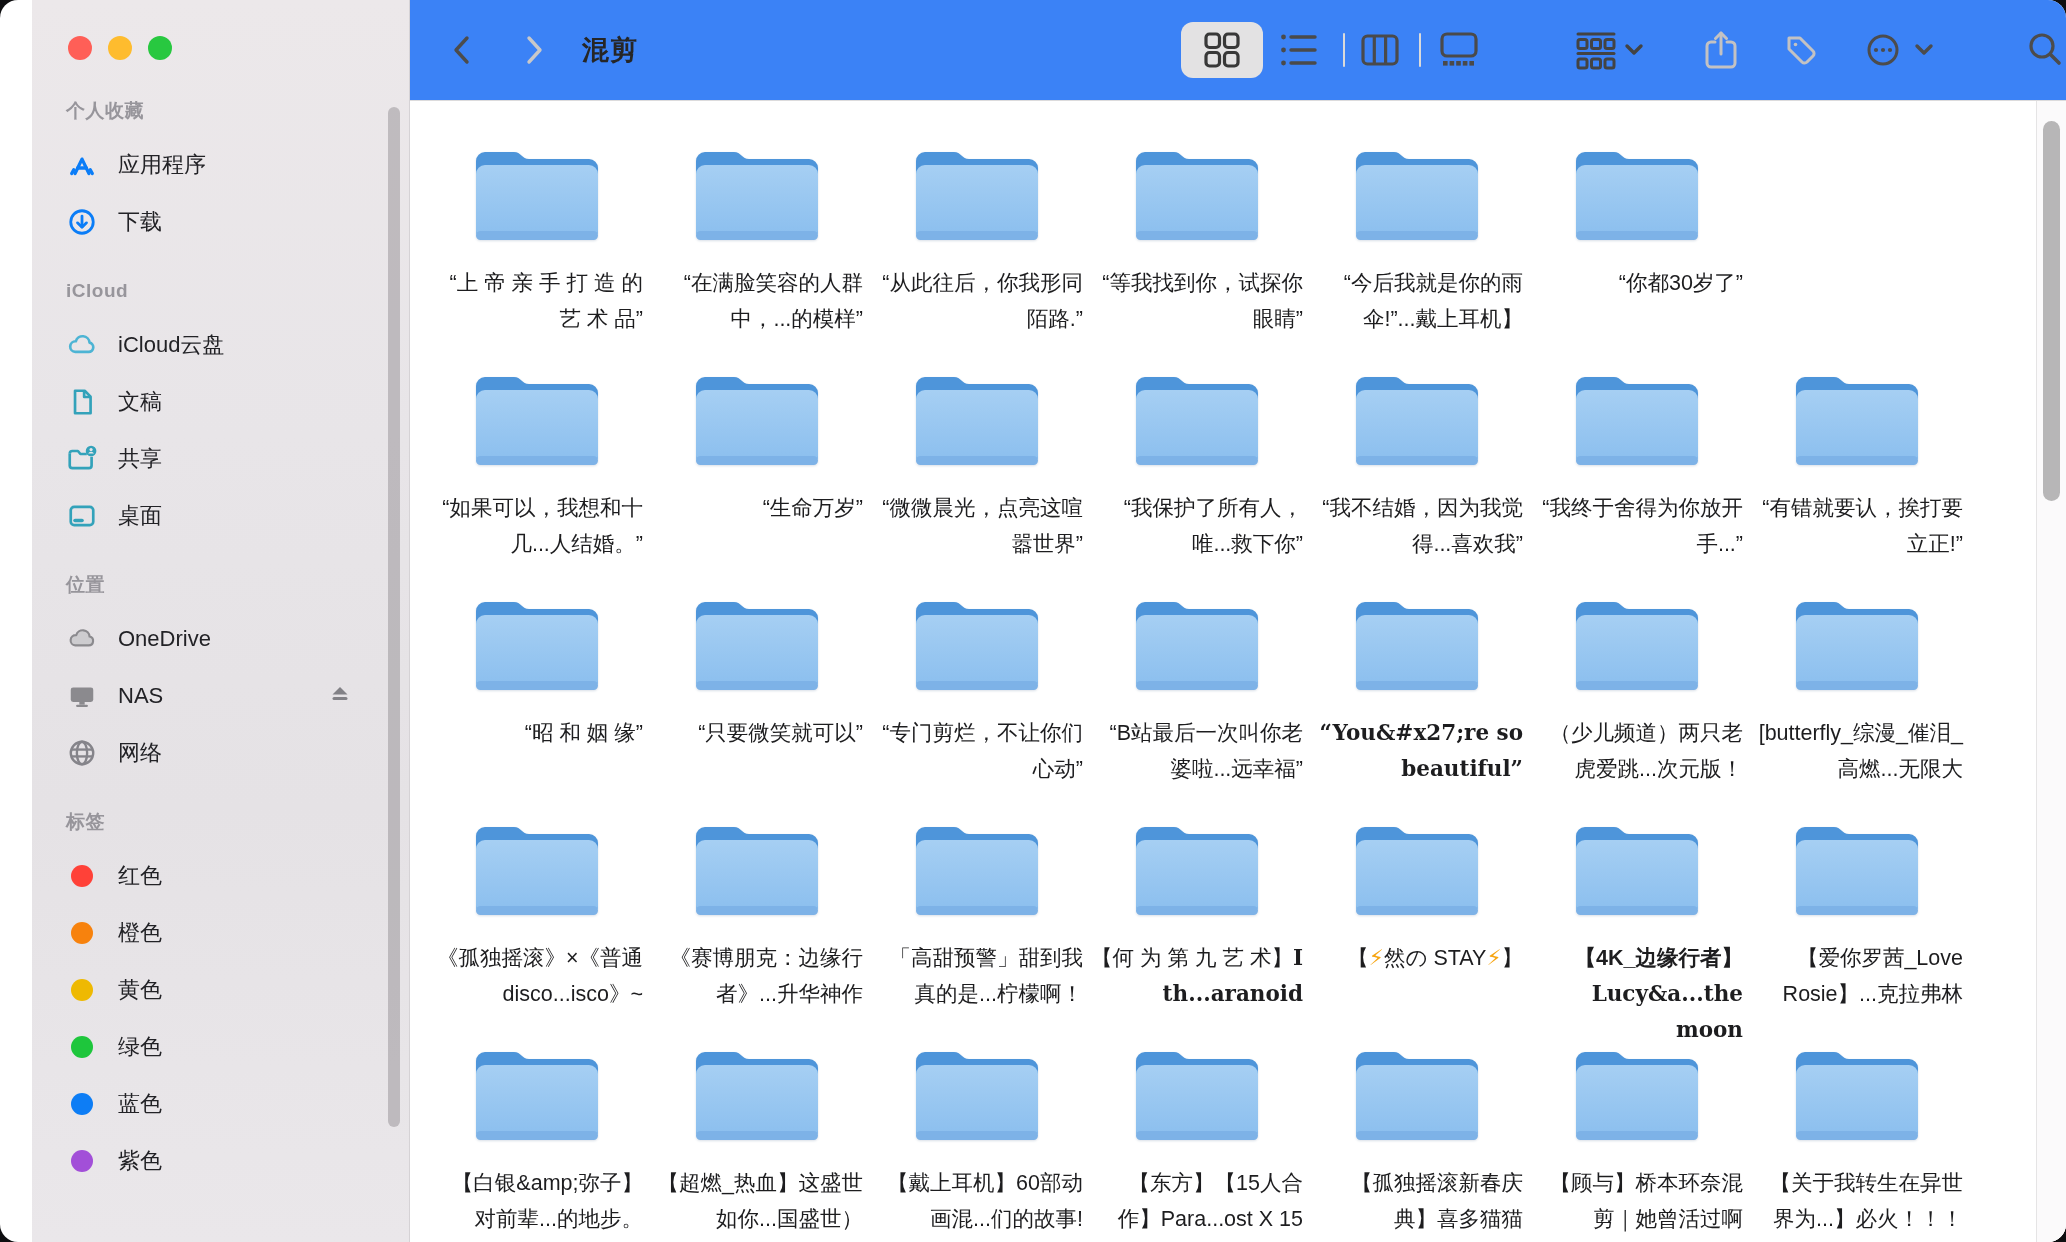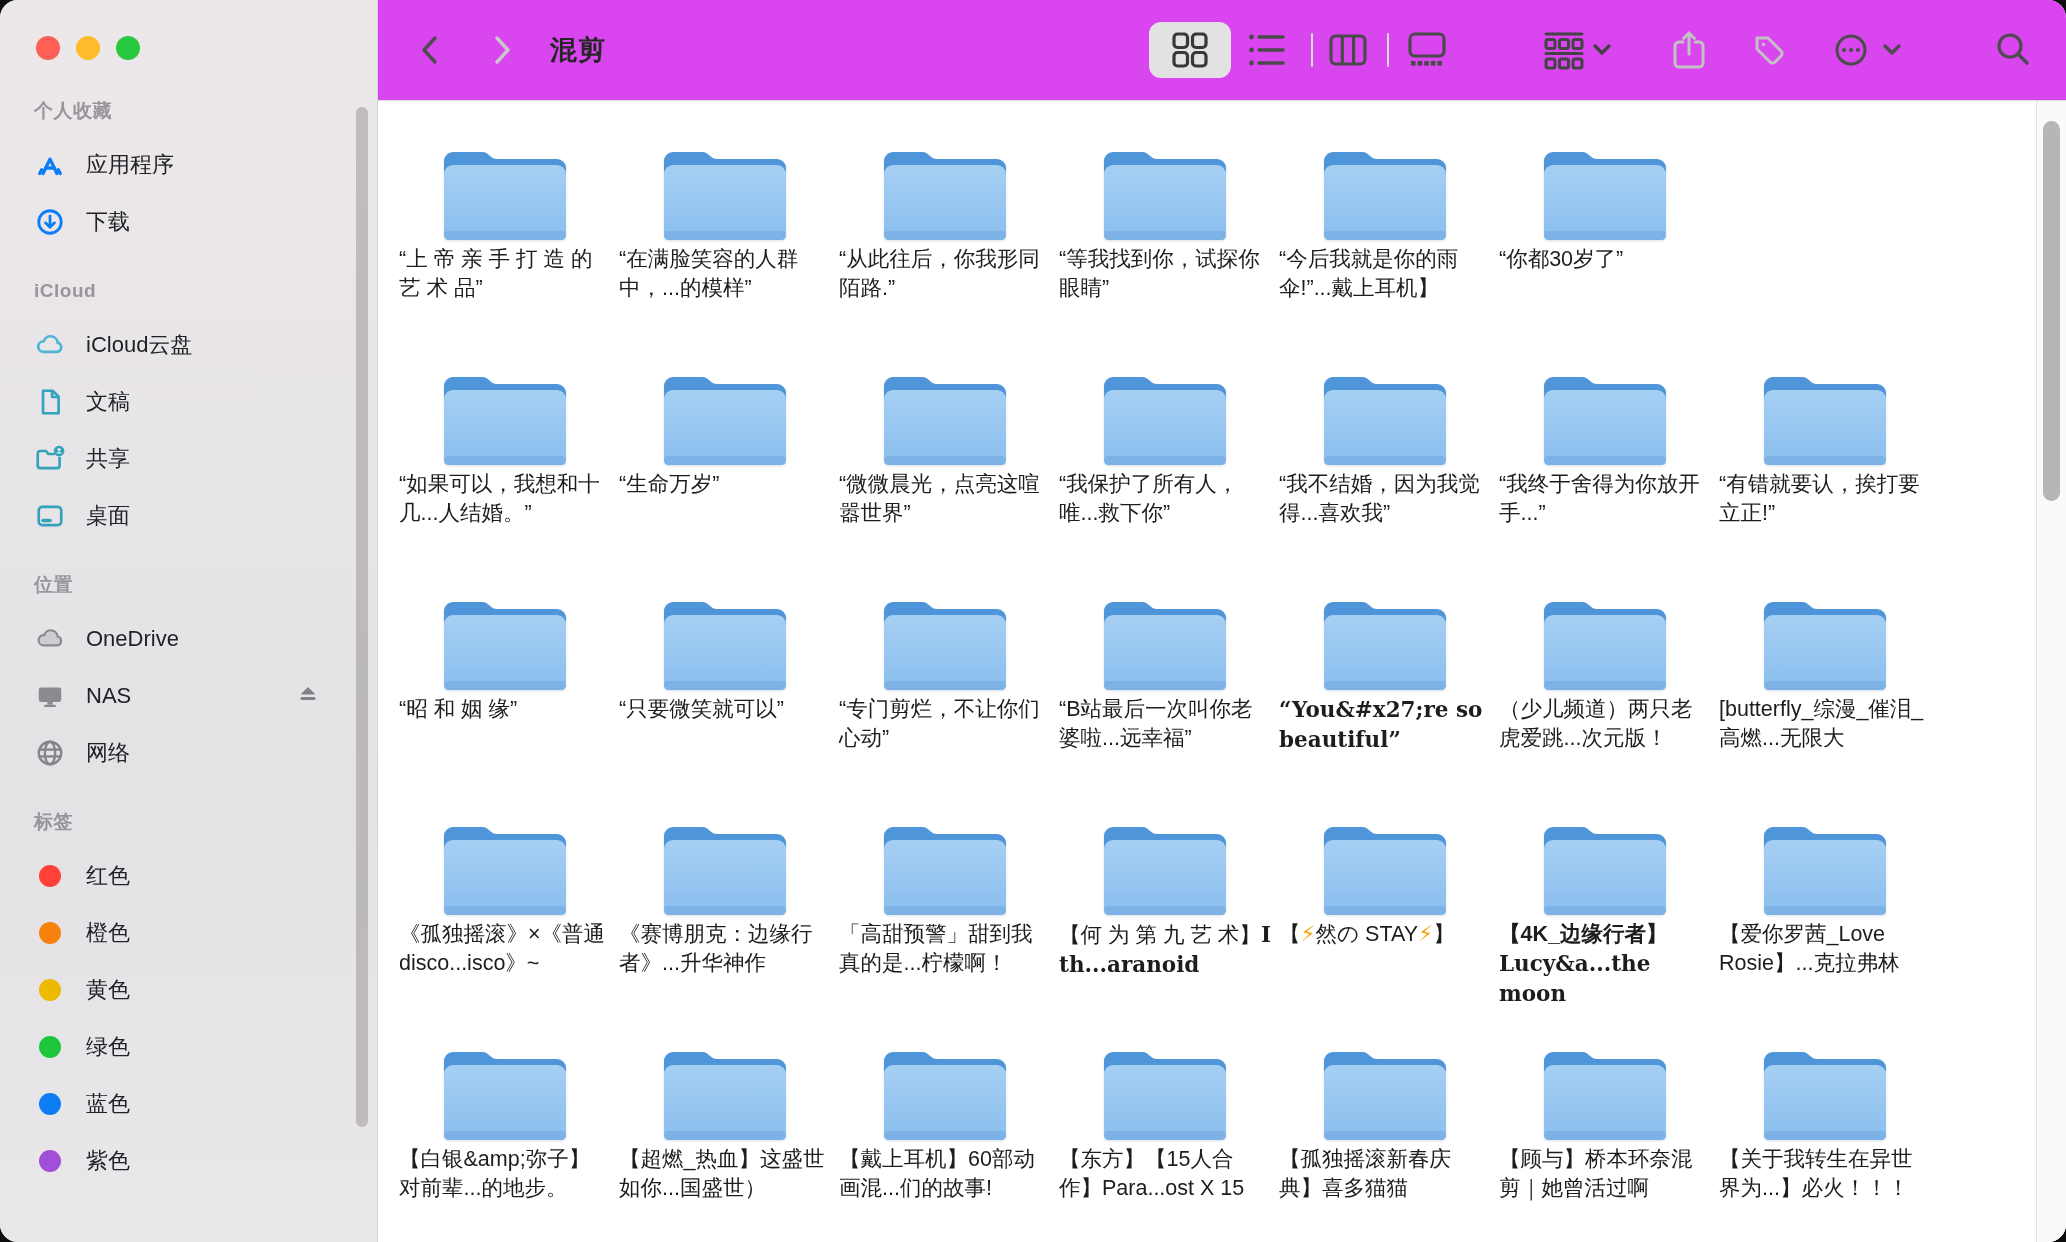--- a/index.html
+++ b/index.html
@@ -2,52 +2,52 @@
 <html><head>
 <meta charset="utf-8">
 <style>
   html,body{margin:0;padding:0;background:#0e0e10;width:2066px;height:1242px;overflow:hidden;
     font-family:"Liberation Sans","DejaVu Sans",sans-serif;}
   .window{position:absolute;inset:0;border-radius:18px;overflow:hidden;display:flex;
     background:#fff;}
   
   .sidebar{position:relative;width:378px;flex:0 0 378px;height:100%;
     background:linear-gradient(180deg,#ece8ea 0%,#e8e5e8 35%,#e5e2e5 65%,#eae7ea 100%);
-    border-right:1px solid #d5d2d5;box-sizing:border-box;}
+    border-right:1px solid #d5d2d5;box-sizing:border-box;margin-left:32px;}
   .traffic{position:absolute;top:36px;left:36px;display:flex;gap:16px;}
   .light{width:24px;height:24px;border-radius:50%;}
   .sb-inner{padding:96px 0 0 34px;}
   .sb-header{font-size:19px;font-weight:700;color:#97959b;height:30px;line-height:30px;
     letter-spacing:.5px;margin-bottom:10px;}
   .sb-item{display:flex;align-items:center;height:57px;gap:20px;position:relative;
     padding-right:30px;cursor:default;}
   .sb-icon{width:32px;height:32px;flex:0 0 32px;display:flex;align-items:center;justify-content:center;}
   .sb-icon svg{display:block;}
   .sb-label{font-size:22px;color:#222226;white-space:nowrap;}
   .sb-section{margin-bottom:26px;}
   .eject{position:absolute;right:56px;top:50%;transform:translateY(-50%);}
   .sb-scrollbar{position:absolute;top:107px;right:9px;width:12px;height:1020px;border-radius:6px;
     background:rgba(130,127,130,.42);}
   
   .main{position:relative;flex:1;display:flex;flex-direction:column;min-width:0;}
-  .toolbar{position:relative;height:100px;flex:0 0 100px;background:#d946ef;
+  .toolbar{position:relative;height:100px;flex:0 0 100px;background:#3b82f6;
     border-bottom:1px solid #dcdbdc;}
   .tb{position:absolute;top:50%;transform:translateY(-50%);display:flex;align-items:center;
     justify-content:center;}
   .seg-bg{position:absolute;left:771px;top:22px;width:82px;height:56px;border-radius:12px;
     background:#e3e2e3;}
   .tb-sep{position:absolute;top:33px;width:2px;height:34px;background:#dadada;border-radius:1px;}
   .title{position:absolute;left:172px;top:50%;transform:translateY(-50%);
     font-size:27px;font-weight:700;color:#262626;letter-spacing:1px;}
   
   .content{position:relative;flex:1;background:#ffffff;overflow:hidden;}
   .folder-row{position:absolute;left:17px;display:flex;}
   .cell{width:220px;display:flex;flex-direction:column;align-items:center;}
   .folder-svg{width:122px;height:100px;filter:drop-shadow(0 1px 1px rgba(40,80,120,.18));}
-  .flabel{width:212px;text-align:left;font-size:21.5px;line-height:29px;
+  .flabel{margin-top:20px;width:212px;text-align:right;font-size:21.5px;line-height:36px;
     color:#1d1d1f;font-weight:500;word-break:break-word;}
   .seg-bi{font-family:"DejaVu Serif","Liberation Serif",serif;font-weight:700;}
   .seg-b{font-weight:800;}
   .seg-bolt{color:#f7a511;}
   .v-scroll-track{position:absolute;top:0;right:0;bottom:0;width:29px;background:#fbfafb;
     border-left:1px solid #e5e4e5;}
   .v-scroll-thumb{position:absolute;top:20px;right:6px;width:17px;height:380px;border-radius:9px;
     background:#b7b6b7;}
 </style>
 </head>

